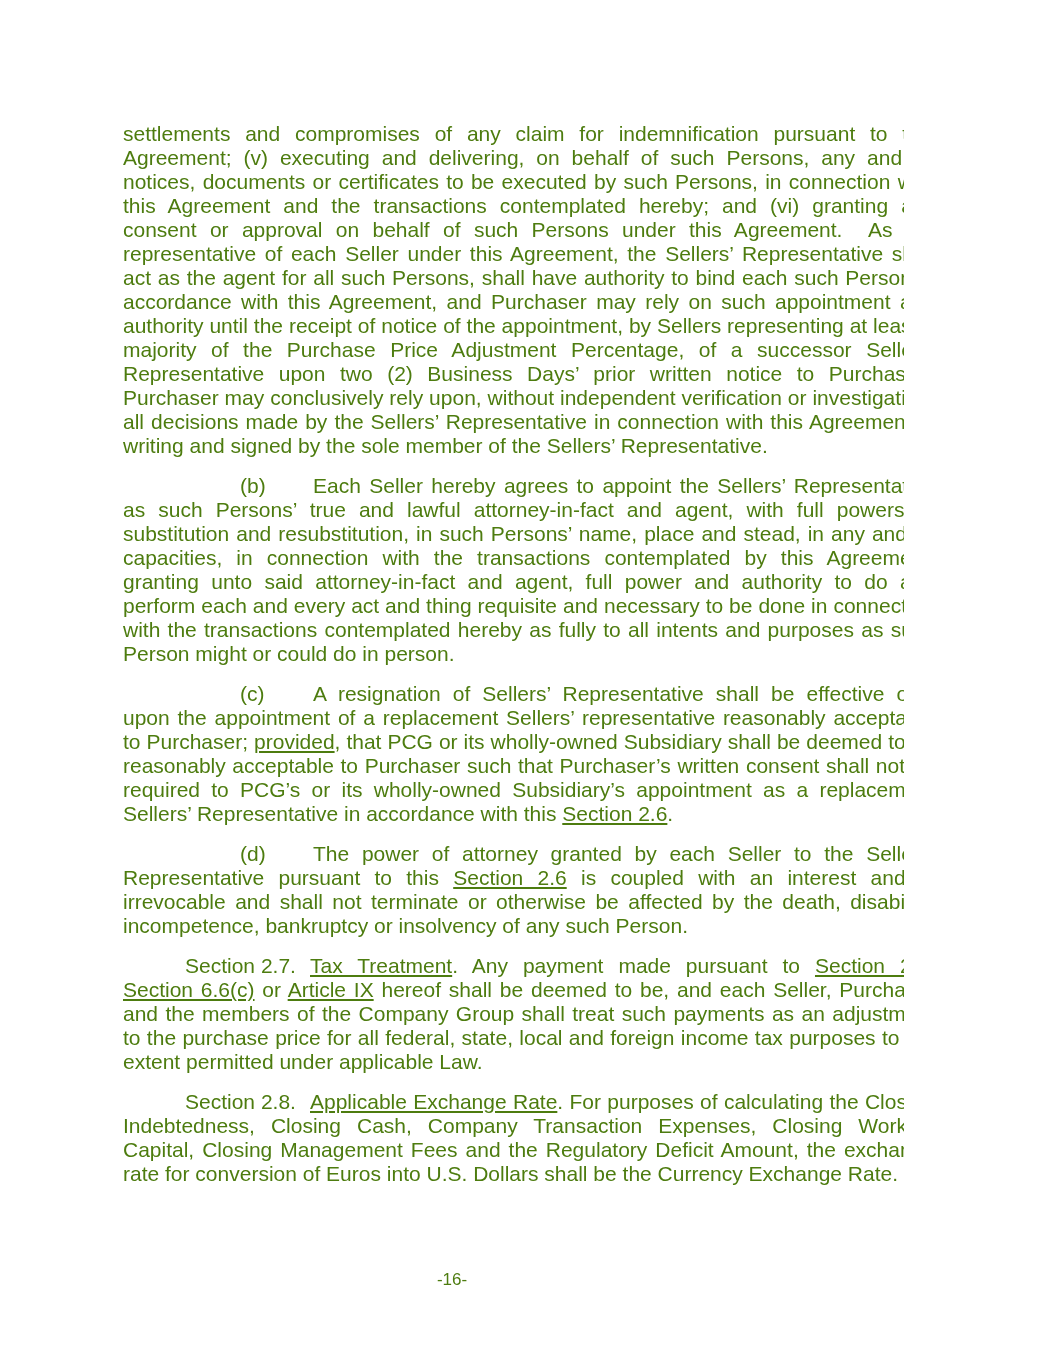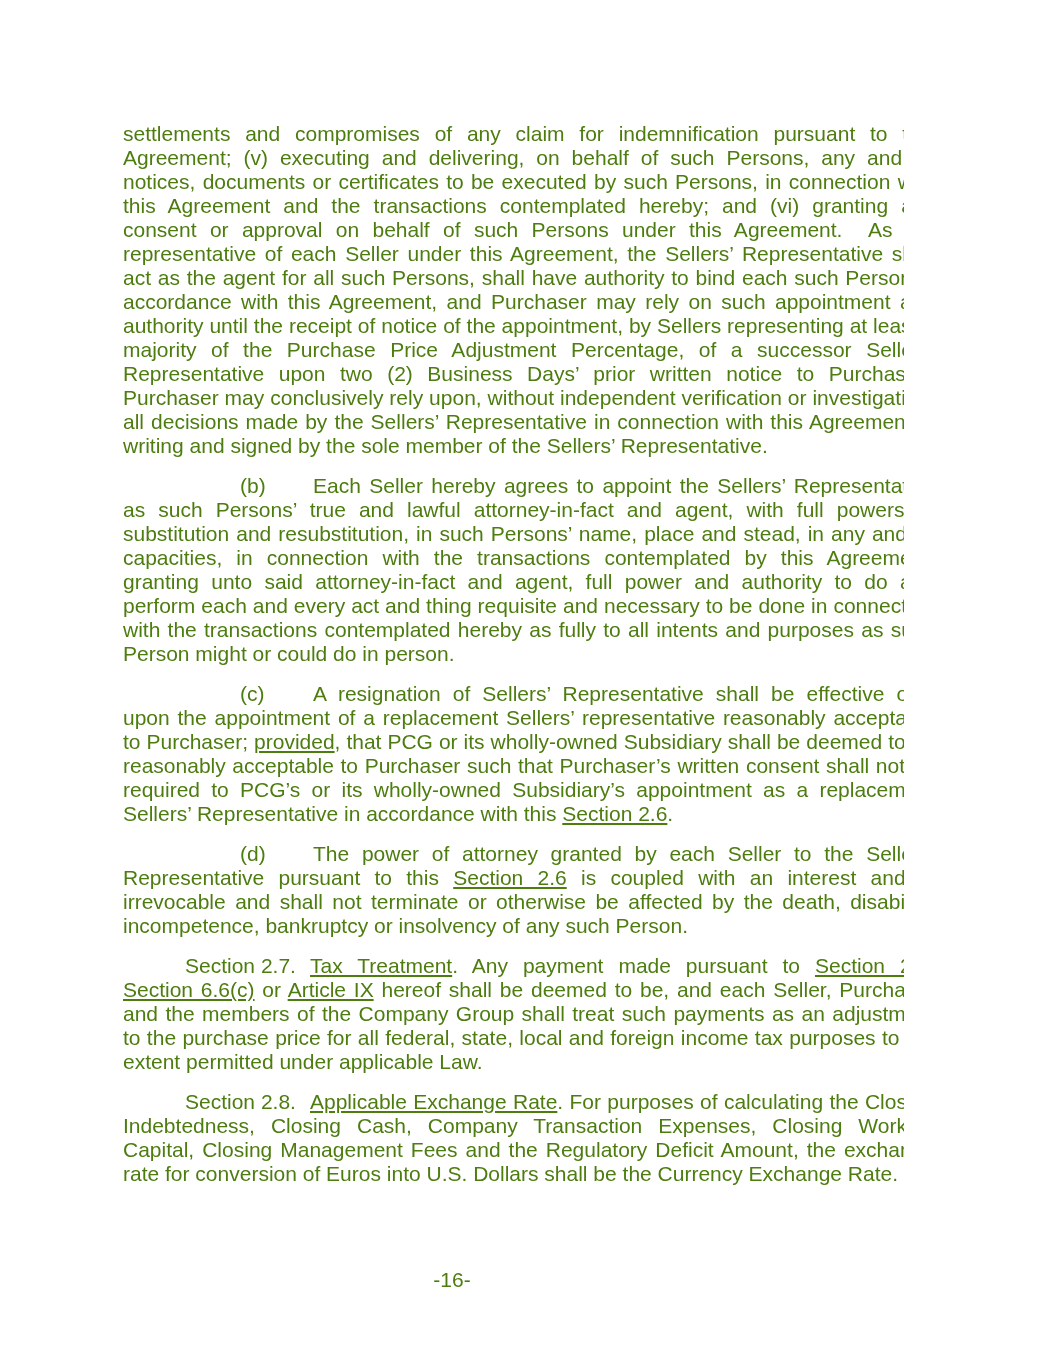--- a/index.html
+++ b/index.html
@@ -42,21 +42,21 @@
   .u {
     text-decoration: underline;
     text-underline-offset: 2px;
   }
   .pagefooter {
     position: absolute;
     left: 0;
     right: 0;
     top: 1268px;
     text-align: center;
-    font-size: 21px;
+    font-size: 17px;
     line-height: 24px;
   }
 </style>
 </head>
 <body>
 
 <div class="page">
   <main class="textblock" id="doc-body">
       <p class="para plain"><span class="">settlements and compromises of any claim for indemnification pursuant to this Agreement; (v) executing and delivering, on behalf of such Persons, any and all notices, documents or certificates to be executed by such Persons, in connection with this Agreement and the transactions contemplated hereby; and (vi) granting any consent or approval on behalf of such Persons under this Agreement.&nbsp; As the representative of each Seller under this Agreement, the Sellers’ Representative shall act as the agent for all such Persons, shall have authority to bind each such Person in accordance with this Agreement, and Purchaser may rely on such appointment and authority until the receipt of notice of the appointment, by Sellers representing at least a majority of the Purchase Price Adjustment Percentage, of a successor Sellers’ Representative upon two (2) Business Days’ prior written notice to Purchaser.&nbsp; Purchaser may conclusively rely upon, without independent verification or investigation, all decisions made by the Sellers’ Representative in connection with this Agreement in writing and signed by the sole member of the Sellers’ Representative.</span></p>
       <p class="para letter"><span class="label">(b)</span><span class="">Each Seller hereby agrees to appoint the Sellers’ Representative as such Persons’ true and lawful attorney-in-fact and agent, with full powers of substitution and resubstitution, in such Persons’ name, place and stead, in any and all capacities, in connection with the transactions contemplated by this Agreement, granting unto said attorney-in-fact and agent, full power and authority to do and perform each and every act and thing requisite and necessary to be done in connection with the transactions contemplated hereby as fully to all intents and purposes as such Person might or could do in person.</span></p>

